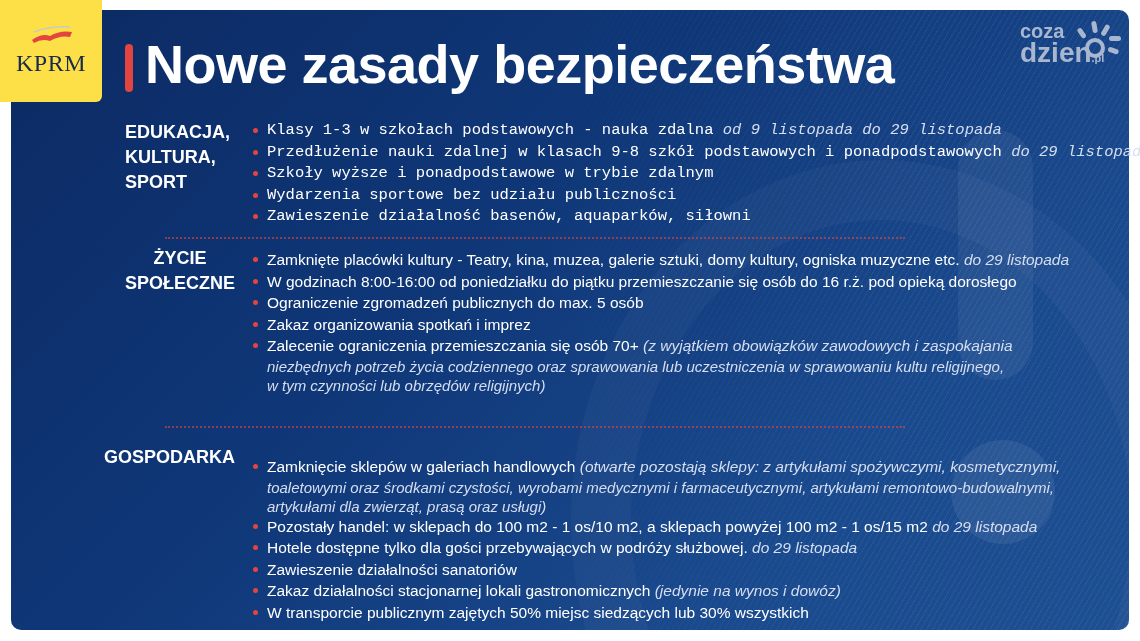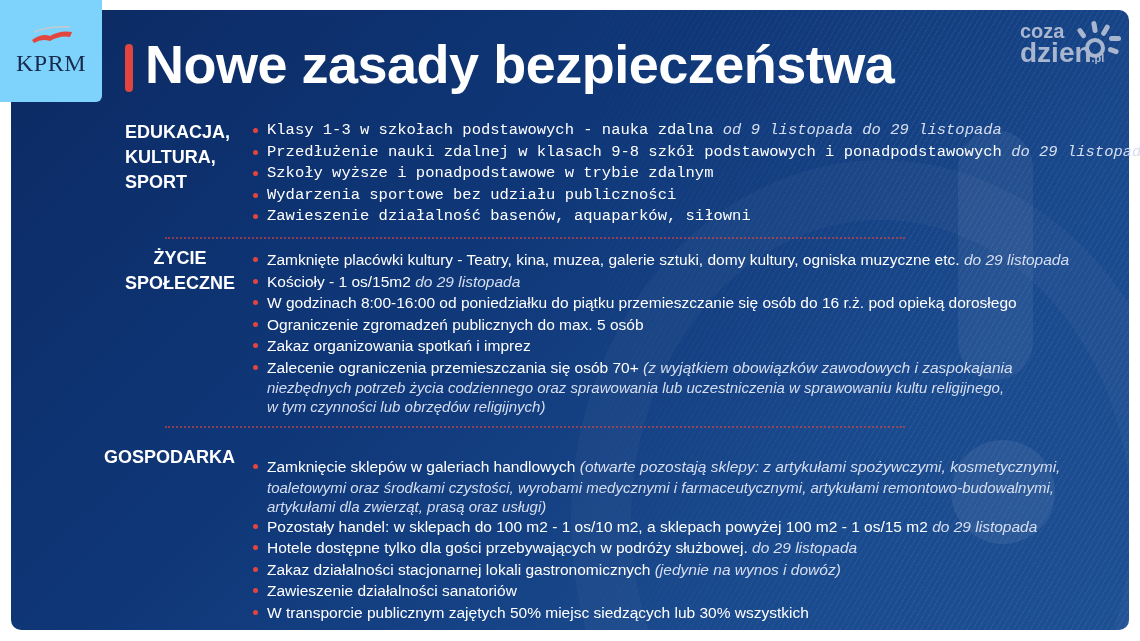--- a/index.html
+++ b/index.html
@@ -5,21 +5,21 @@
   html,body{margin:0;padding:0;}
   body{width:1140px;height:641px;background:#ffffff;position:relative;overflow:hidden;font-family:"Liberation Sans",sans-serif;}
   .panel{position:absolute;left:11px;top:10px;width:1118px;height:620px;border-radius:10px;overflow:hidden;
     background:linear-gradient(135deg,#0c2a63 0%,#0f3778 40%,#1a4a8e 75%,#1d4f93 100%);}
   .stripes{position:absolute;inset:0;
     background:repeating-linear-gradient(-60deg,rgba(255,255,255,0.06) 0 1px,transparent 1px 5px);
     -webkit-mask-image:linear-gradient(90deg,transparent 45%,#000 80%);mask-image:linear-gradient(90deg,transparent 45%,#000 80%);}
   .excl-bar{position:absolute;left:947px;top:120px;width:75px;height:250px;border-radius:38px;background:rgba(255,255,255,0.06);}
   .excl-dot{position:absolute;left:940px;top:430px;width:104px;height:104px;border-radius:50%;background:rgba(255,255,255,0.07);}
   .swoosh{position:absolute;left:560px;top:150px;width:500px;height:600px;border-radius:50%;border:60px solid rgba(255,255,255,0.03);}
-  .logo-box{position:absolute;left:0;top:0;width:102px;height:102px;background:#7dd3fc;border-bottom-right-radius:6px;z-index:3;}
+  .logo-box{position:absolute;left:0;top:0;width:102px;height:102px;background:#fde047;border-bottom-right-radius:6px;z-index:3;}
   .logo-flag{position:absolute;left:30px;top:24px;width:44px;height:20px;}
   .logo-text{position:absolute;left:0;width:102px;top:50px;text-align:center;font-family:"Liberation Serif",serif;font-size:24px;color:#1a2a4e;letter-spacing:0.5px;}
   .title-bar{position:absolute;left:125px;top:44px;width:8px;height:48px;border-radius:4px;background:#e2453f;z-index:3;}
   .title{position:absolute;left:145px;top:33px;font-size:54px;color:#fff;white-space:nowrap;z-index:3;letter-spacing:-0.5px;}
   .title b{font-weight:bold;}
   .title span.light{font-weight:bold;}
   .brand{position:absolute;left:1020px;top:22px;z-index:3;color:#a9b6cf;font-weight:bold;line-height:0.9;}
   .brand .l1{font-size:20px;}
   .brand .l2{font-size:28px;}
   .brand .pl{font-size:11px;margin-top:48px;}
@@ -87,38 +87,37 @@
     <li><span>Zawieszenie działalność basenów, aquaparków, siłowni</span></li>
   </ul>
   <div class="divider" style="top:237px;"></div>
 
   <div class="cat" style="left:125px;top:246px;text-align:center;">
     <div>ŻYCIE</div>
     <div>SPOŁECZNE</div>
   </div>
   <ul class="items" style="top:249px;">
     <li><span>Zamknięte placówki kultury - Teatry, kina, muzea, galerie sztuki, domy kultury, ogniska muzyczne etc.</span> <span class="note">do 29 listopada</span></li>
-    <li><span>Kościoły - 1 os/15m2</span> <span class="note">do 29 listopada</span></li>
     <li><span>W godzinach 8:00-16:00 od poniedziałku do piątku przemieszczanie się osób do 16 r.ż. pod opieką dorosłego</span></li>
     <li><span>Ograniczenie zgromadzeń publicznych do max. 5 osób</span></li>
     <li><span>Zakaz organizowania spotkań i imprez</span></li>
     <li><span>Zalecenie ograniczenia przemieszczania się osób 70+</span> <span class="note">(z wyjątkiem obowiązków zawodowych i zaspokajania</span>
       <span class="sub">niezbędnych potrzeb życia codziennego oraz sprawowania lub uczestniczenia w sprawowaniu kultu religijnego,</span>
       <span class="sub">w tym czynności lub obrzędów religijnych)</span>
     </li>
   </ul>
   <div class="divider" style="top:426px;"></div>
 
   <div class="cat" style="left:104px;top:445px;">
     <div>GOSPODARKA</div>
   </div>
   <ul class="items" style="top:456px;">
     <li><span>Zamknięcie sklepów w galeriach handlowych</span> <span class="note">(otwarte pozostają sklepy: z artykułami spożywczymi, kosmetycznymi,</span>
       <span class="sub">toaletowymi oraz środkami czystości, wyrobami medycznymi i farmaceutycznymi, artykułami remontowo-budowalnymi,</span>
       <span class="sub">artykułami dla zwierząt, prasą oraz usługi)</span>
     </li>
     <li><span>Pozostały handel: w sklepach do 100 m2 - 1 os/10 m2, a sklepach powyżej 100 m2 - 1 os/15 m2</span> <span class="note">do 29 listopada</span></li>
     <li><span>Hotele dostępne tylko dla gości przebywających w podróży służbowej.</span> <span class="note">do 29 listopada</span></li>
+    <li><span>Zawieszenie działalności sanatoriów</span></li>
     <li><span>Zakaz działalności stacjonarnej lokali gastronomicznych</span> <span class="note">(jedynie na wynos i dowóz)</span></li>
-    <li><span>Zawieszenie działalności sanatoriów</span></li>
     <li><span>W transporcie publicznym zajętych 50% miejsc siedzących lub 30% wszystkich</span></li>
   </ul>
 </div>
 
 </body></html>

